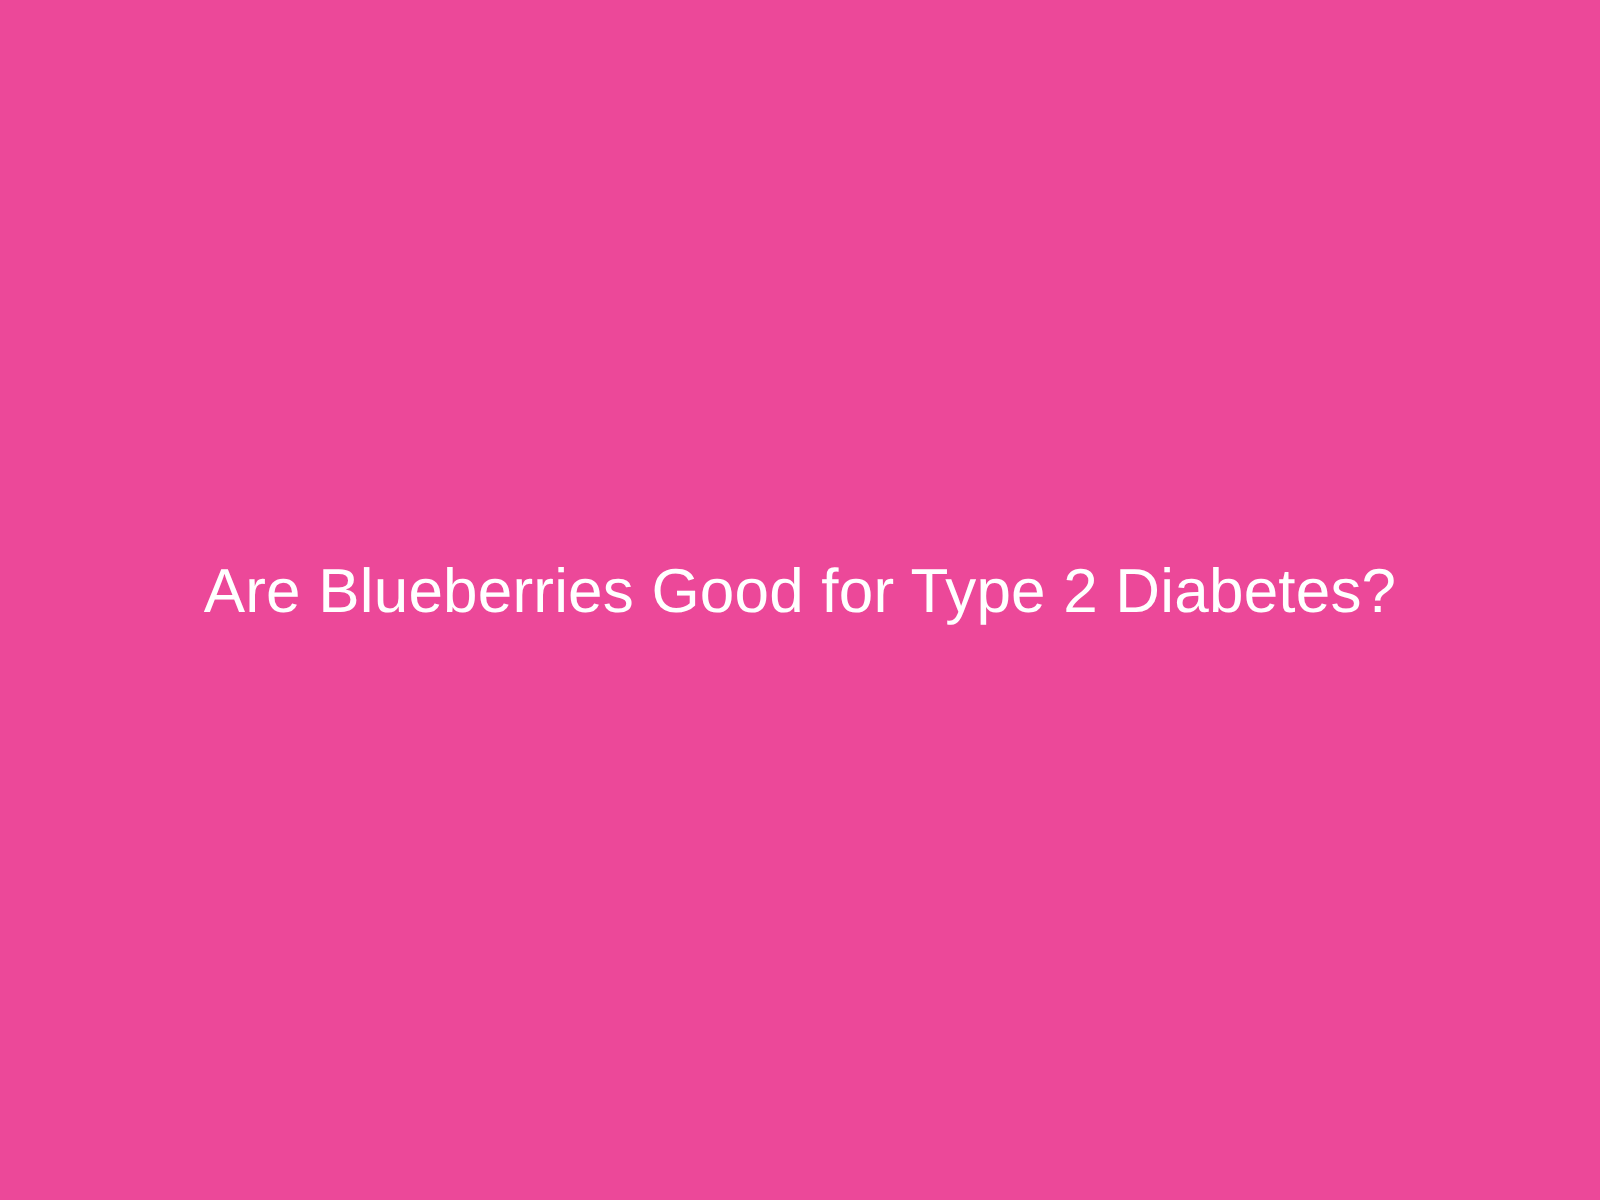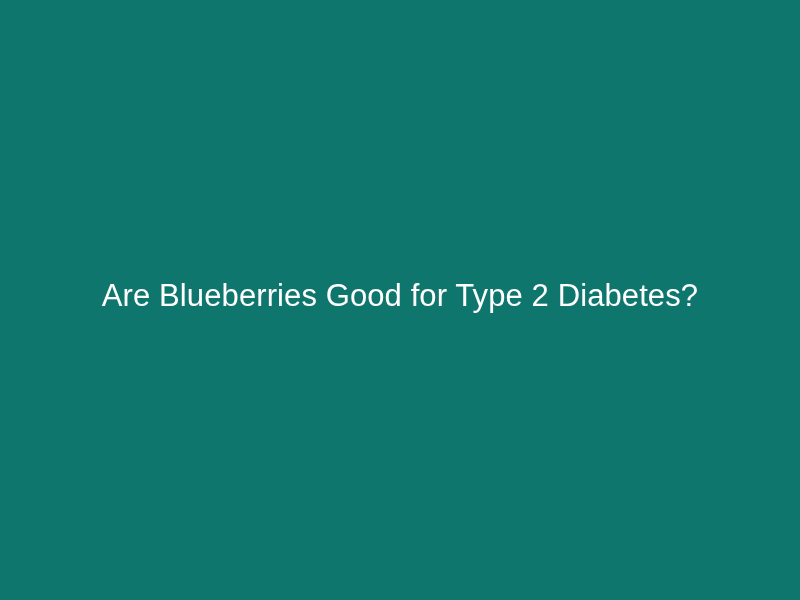--- a/index.html
+++ b/index.html
@@ -15,21 +15,21 @@
     font-family: "Liberation Sans", sans-serif;
     background: #0587c9;
   }
 
   
   .card {
     position: relative;
     box-sizing: border-box;
     width: 800px;
     height: 600px;
-    background: #0f766e;
+    background: #ec4899;
     display: flex;
     align-items: center;
     justify-content: center;
     padding: 0 72px;
   }
 
   
   .card-headline {
     margin: 0;
     

